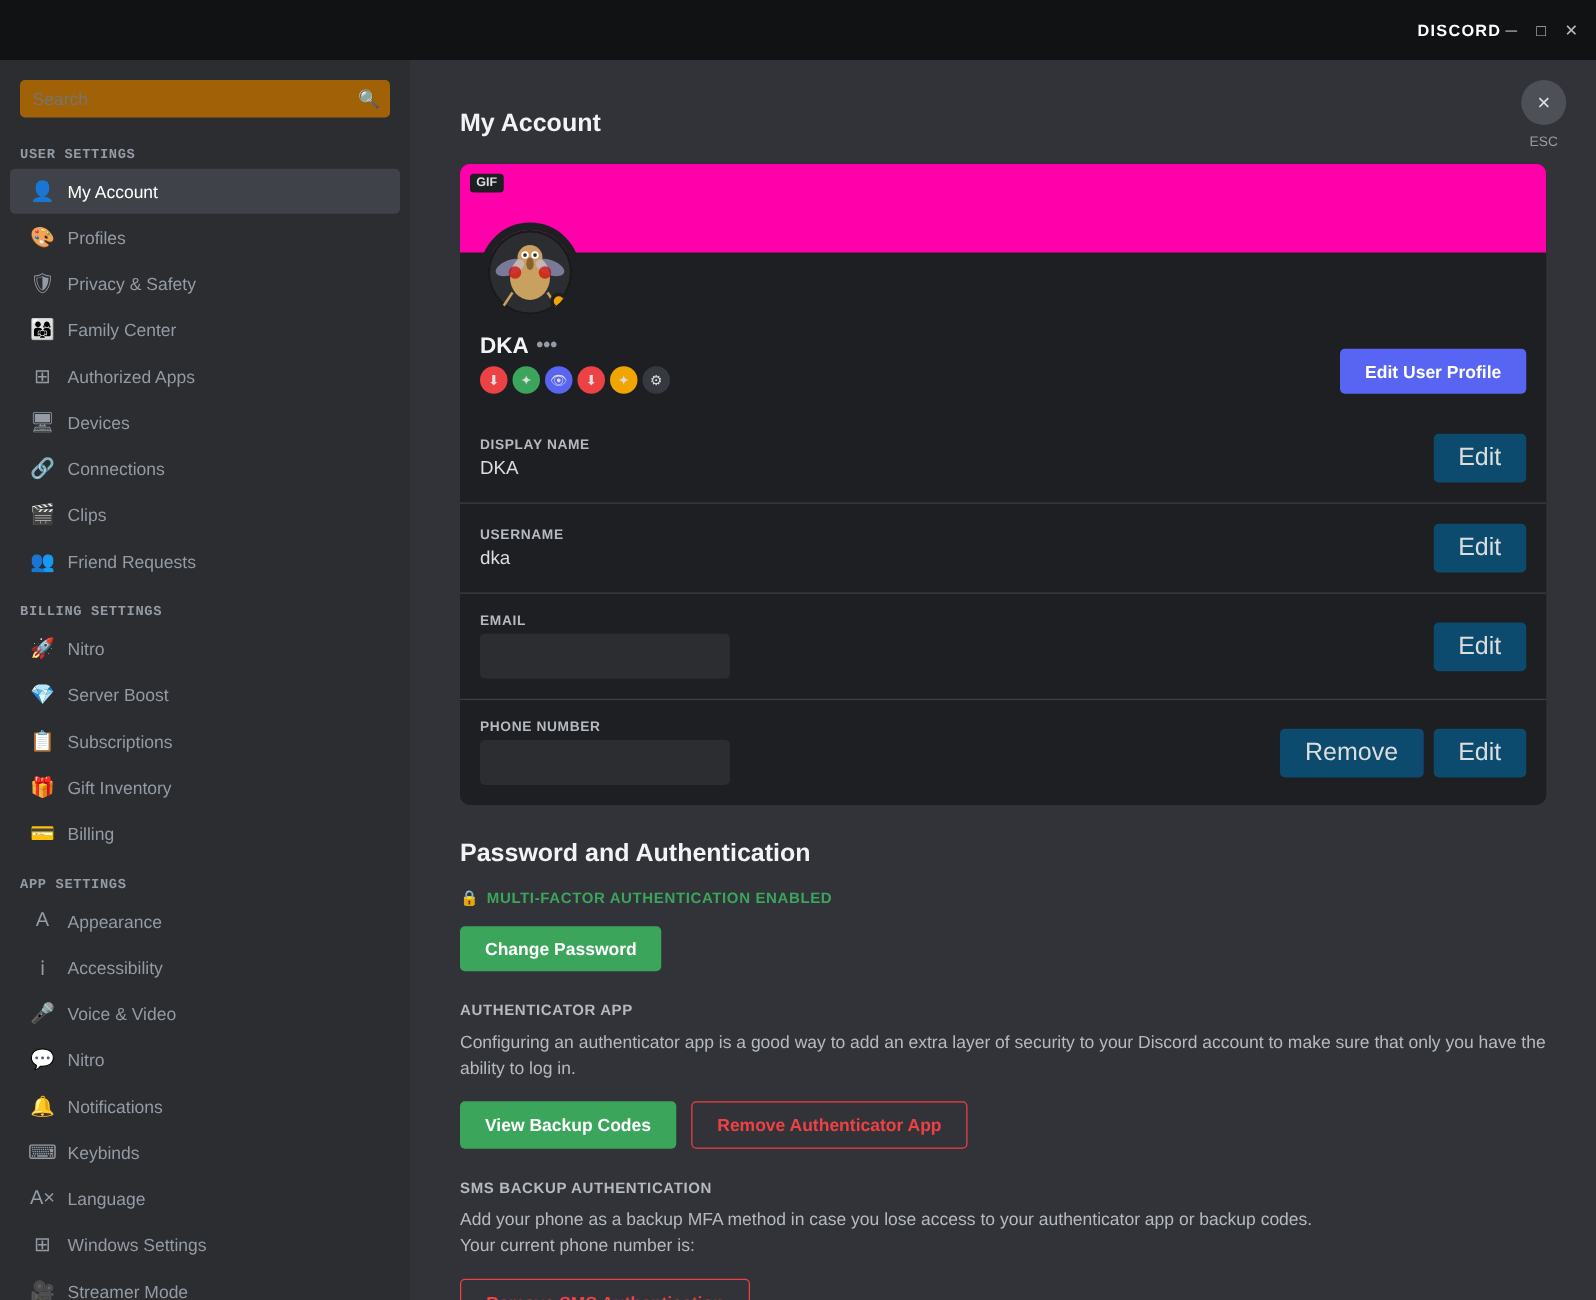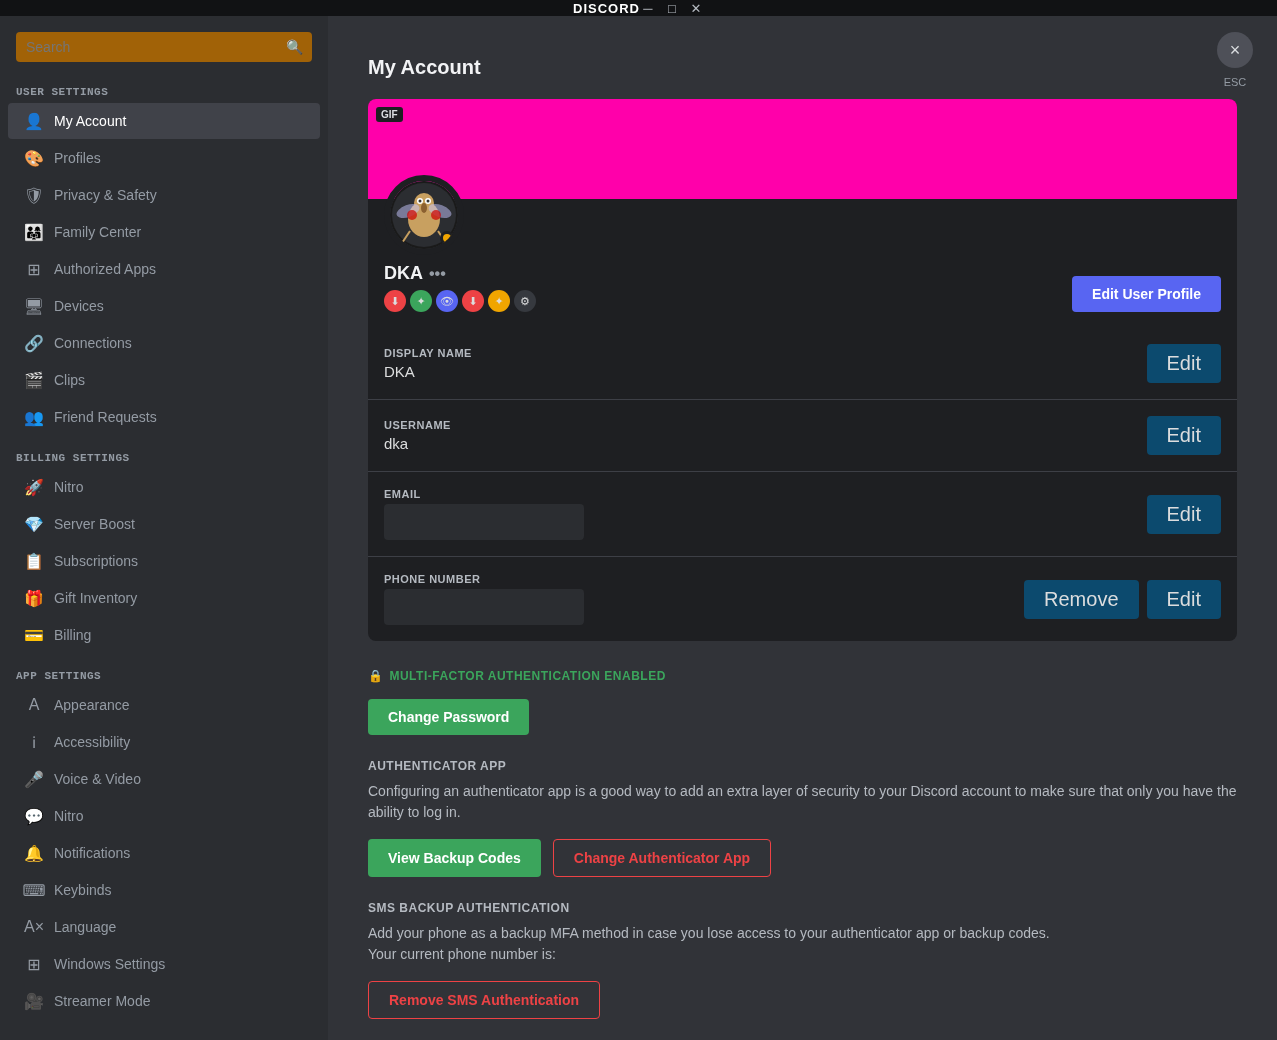--- a/index.html
+++ b/index.html
@@ -8,27 +8,27 @@
       height: 1040px;
       background: #1e1f22;
       font-family: 'Segoe UI', Arial, sans-serif;
       color: #dcddde;
       overflow: hidden;
       display: flex;
       flex-direction: column;
     }
     
     #titlebar {
-      height: 16px;
+      height: 48px;
       background: #111214;
       display: flex;
       align-items: center;
       padding: 0 12px;
       flex-shrink: 0;
-      justify-content: center;
+      justify-content: flex-end;
     }
     #titlebar-logo {
       color: #fff;
       font-size: 13px;
       font-weight: 700;
       letter-spacing: 1px;
     }
     #titlebar-controls {
       display: flex;
       gap: 8px;
@@ -174,21 +174,21 @@
 
     
     #profile-card {
       background: #1e1f22;
       border-radius: 8px;
       overflow: hidden;
       margin-bottom: 28px;
     }
     #profile-banner {
       background: #ff00aa;
-      height: 100px;
+      height: 71px;
       position: relative;
     }
     #gif-badge {
       position: absolute;
       top: 8px;
       left: 8px;
       background: #1e1f22;
       color: #dbdee1;
       font-size: 10px;
       font-weight: 700;
@@ -608,34 +608,35 @@
           </div>
           <div class="field-right">
             <button class="edit-btn">Remove</button>
             <button class="edit-btn">Edit</button>
           </div>
         </div>
       </div>
     </div>
 
     
+    <div class="section-title">Password and Authentication</div>
 
     <div class="mfa-label">
       <span>🔒</span>
       <span>MULTI-FACTOR AUTHENTICATION ENABLED</span>
     </div>
 
     <button class="green-btn">Change Password</button>
 
     
     <div class="sub-section-title">AUTHENTICATOR APP</div>
     <div class="sub-section-desc">Configuring an authenticator app is a good way to add an extra layer of security to your Discord account to make sure that only you have the ability to log in.</div>
     <div class="btn-row">
       <button class="green-btn">View Backup Codes</button>
-      <button class="outline-red-btn">Change Authenticator App</button>
+      <button class="outline-red-btn">Remove Authenticator App</button>
     </div>
 
     
     <div class="sub-section-title">SMS BACKUP AUTHENTICATION</div>
     <div class="sub-section-desc">
       Add your phone as a backup MFA method in case you lose access to your authenticator app or backup codes.<br>
       Your current phone number is:
     </div>
     <div class="btn-row">
       <button class="outline-red-btn">Remove SMS Authentication</button>

